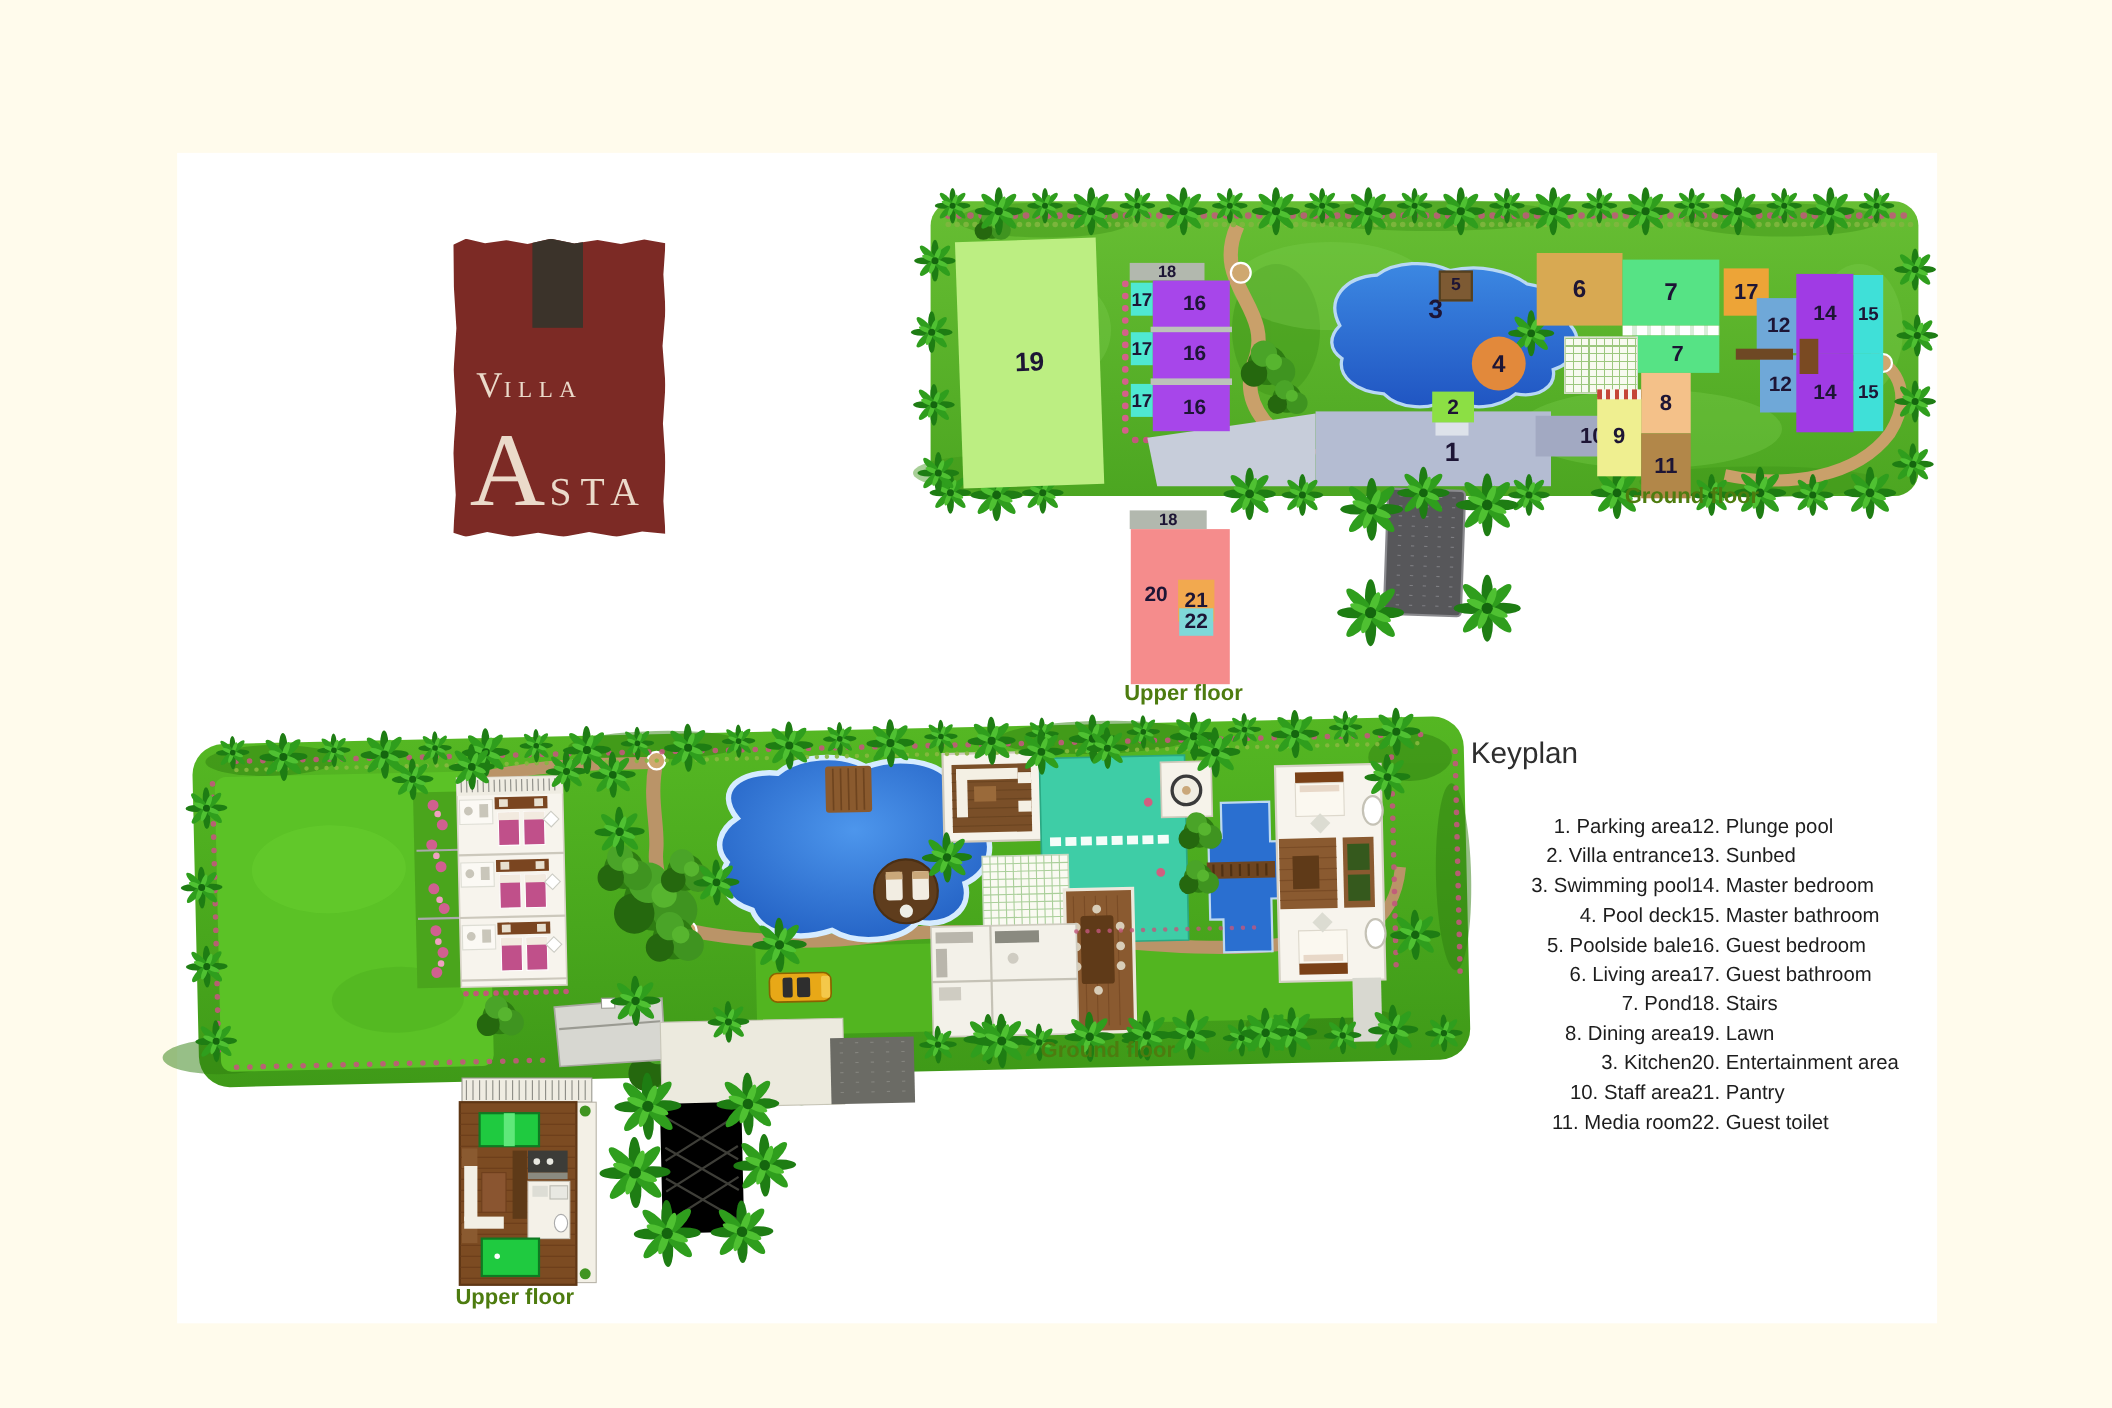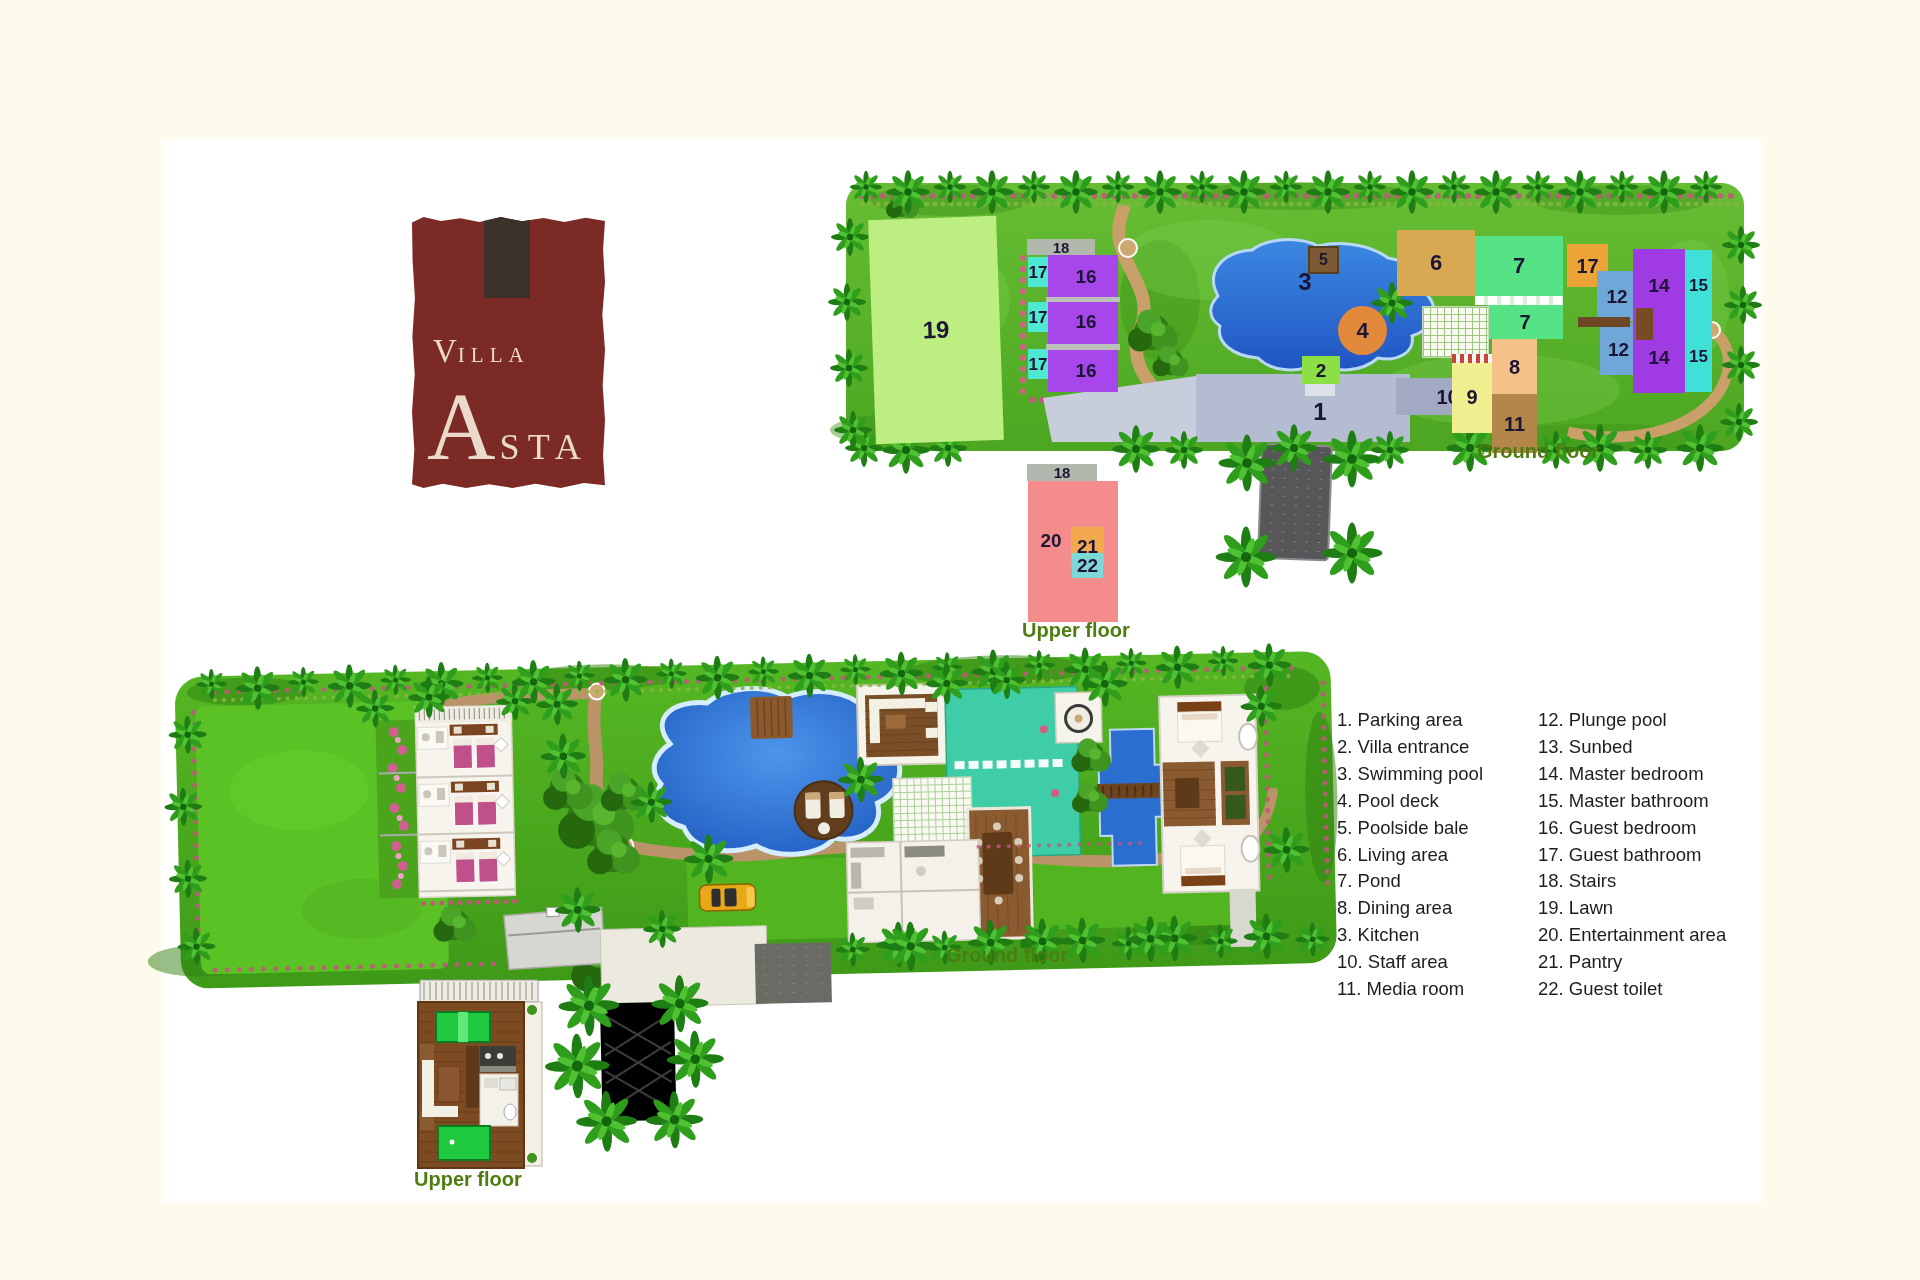--- a/index.html
+++ b/index.html
@@ -27,21 +27,21 @@
   .checker-red{background:repeating-linear-gradient(90deg,#C54538 0 4px,#F6F6F0 4px 8px);}
   .dash-white{background:repeating-linear-gradient(90deg,#FFFFFF 0 9px,#D9EDD9 9px 13px);}
   
   .plan-caption{position:absolute;z-index:5;font-size:20px;font-weight:700;color:#4d7c0f;
     font-family:"Liberation Sans",sans-serif;white-space:nowrap;}
   
   .legend{position:absolute;left:1337px;top:670px;z-index:5;color:#1D1D1D;}
   .legend-title{font-size:27px;color:#2E2E2E;font-weight:400;}
   .legend-cols{display:flex;margin-top:37px;}
   .lcol{display:flex;flex-direction:column;}
-  .lcol1{width:201px;}
+  .lcol1{width:201px;align-items:flex-end;}
   .lrow{font-size:18.5px;line-height:26.9px;white-space:nowrap;}
 </style>
 </head>
 <body style="background: rgb(255, 251, 236);">
 
 <div class="stage" style="background: rgb(255, 251, 236);">
   <div class="panel" style="background: rgb(255, 255, 255);"></div>
 
   <svg class="art" width="1920" height="1280" viewBox="0 0 1920 1280">
     <defs>
@@ -599,20 +599,21 @@
       <div class="abox" style="left: 1071px; top: 527px; width: 33px; height: 38px; background: rgb(242, 169, 79); font-size: 19px;">21</div>
       <div class="abox" style="left: 1072px; top: 553px; width: 31px; height: 25px; background: rgb(127, 216, 216); font-size: 19px;">22</div>
     </div>
 
   <div class="plan-caption" style="left:1477px;top:440px;">Ground floor</div>
   <div class="plan-caption" style="left:1022px;top:619px;">Upper floor</div>
   <div class="plan-caption" style="left:946px;top:944px;">Ground floor</div>
   <div class="plan-caption" style="left:414px;top:1168px;">Upper floor</div>
 
   <div class="legend">
+    <div class="legend-title">Keyplan</div>
     <div class="legend-cols">
       <div id="lcol1" class="lcol lcol1">
           <div class="lrow">1. Parking area</div>
           <div class="lrow">2. Villa entrance</div>
           <div class="lrow">3. Swimming pool</div>
           <div class="lrow">4. Pool deck</div>
           <div class="lrow">5. Poolside bale</div>
           <div class="lrow">6. Living area</div>
           <div class="lrow">7. Pond</div>
           <div class="lrow">8. Dining area</div>

